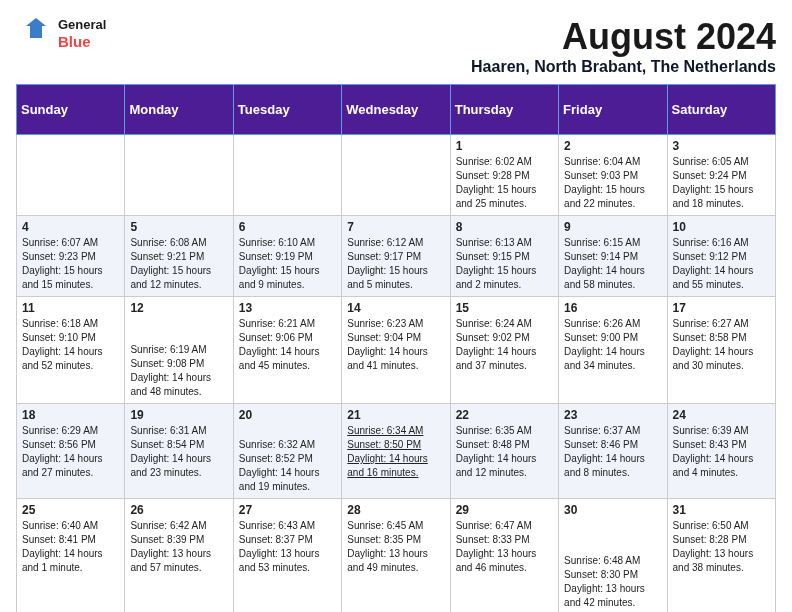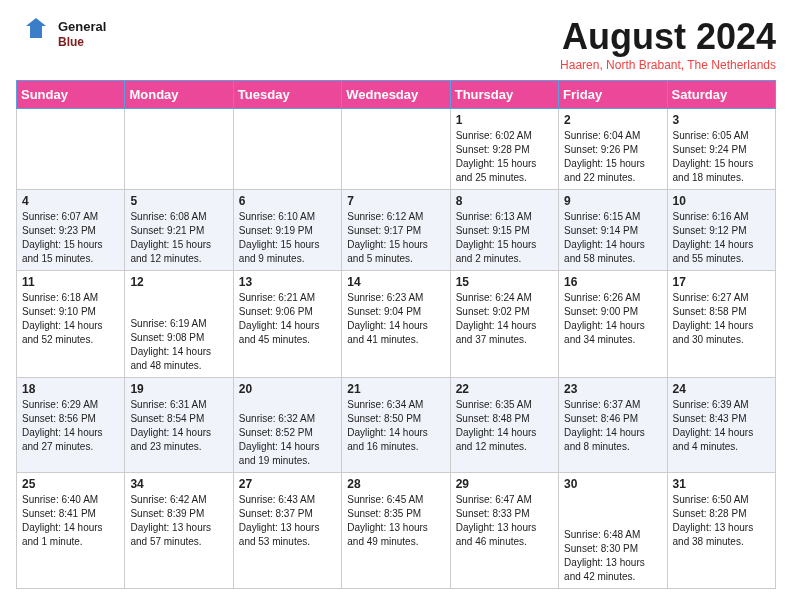--- a/index.html
+++ b/index.html
@@ -21,34 +21,35 @@
       align-items: center;
       gap: 4px;
     }
     .title-block { text-align: right; }
     .month-title {
       font-size: 36px;
       font-weight: bold;
       color: #1a1a1a;
     }
     .location {
-      font-size: 12px;
-      color: #ef4444;
+      font-size: 16px;
+      color: #0f172a;
+      font-weight: bold;
     }
     table {
       width: 100%;
       border-collapse: collapse;
       table-layout: fixed;
     }
     thead tr th {
-      background: #ec4899;
+      background: #4c1d95;
       color: #fff;
       font-size: 13px;
       font-weight: bold;
-      padding: 6px 4px;
+      padding: 17px 4px;
       border: 1px solid #5a9de0;
       text-align: left;
     }
     tbody tr td {
       vertical-align: top;
       border: 1px solid #ccc;
       padding: 4px 5px;
       font-size: 10.5px;
       color: #222;
       height: 80px;
@@ -75,21 +76,21 @@
 
 <div class="header">
   <div class="logo">
   <div style="display:flex;align-items:center;gap:6px;">
     <svg width="36" height="36" viewBox="0 0 36 36">
       <rect x="0" y="0" width="36" height="36" fill="none"></rect>
       <polygon points="20,2 30,10 26,10 26,22 14,22 14,10 10,10" fill="#3a7dc9"></polygon>
     </svg>
     <div>
       <div style="font-size:13px;font-weight:bold;color:#1a1a1a;line-height:1.2;">General</div>
-      <div style="font-size:12px;font-weight:bold;color:#7f1d1d;line-height:1.2;">Blue</div>
+      <div style="font-size:15px;font-weight:bold;color:#ef4444;line-height:1.2;">Blue</div>
     </div>
   </div>
 </div>
   <div class="title-block">
     <div class="month-title">August 2024</div>
     <div class="location">Haaren, North Brabant, The Netherlands</div>
   </div>
 </div>
 
 <table>
@@ -113,21 +114,21 @@
         <td>
           <span class="day-num">1</span>
           <div class="cell-text" style="white-space: pre-line;">Sunrise: 6:02 AM
 Sunset: 9:28 PM
 Daylight: 15 hours
 and 25 minutes.</div>
         </td>
         <td>
           <span class="day-num">2</span>
           <div class="cell-text" style="white-space: pre-line;">Sunrise: 6:04 AM
-Sunset: 9:26 PM
+Sunset: 9:03 PM
 Daylight: 15 hours
 and 22 minutes.</div>
         </td>
         <td>
           <span class="day-num">3</span>
           <div class="cell-text" style="white-space: pre-line;">Sunrise: 6:05 AM
 Sunset: 9:24 PM
 Daylight: 15 hours
 and 18 minutes.</div>
         </td>
@@ -251,21 +252,21 @@
         </td>
         <td>
           <span class="day-num">20</span>
           <div class="cell-text" style="white-space: pre-line; margin-top: 16px;">Sunrise: 6:32 AM
 Sunset: 8:52 PM
 Daylight: 14 hours
 and 19 minutes.</div>
         </td>
         <td>
           <span class="day-num">21</span>
-          <div class="cell-text" style="white-space: pre-line;">Sunrise: 6:34 AM
+          <div class="cell-text" style="white-space: pre-line; text-decoration: underline;">Sunrise: 6:34 AM
 Sunset: 8:50 PM
 Daylight: 14 hours
 and 16 minutes.</div>
         </td>
         <td>
           <span class="day-num">22</span>
           <div class="cell-text" style="white-space: pre-line;">Sunrise: 6:35 AM
 Sunset: 8:48 PM
 Daylight: 14 hours
 and 12 minutes.</div>
@@ -287,21 +288,21 @@
       </tr>
       <tr>
         <td>
           <span class="day-num">25</span>
           <div class="cell-text" style="white-space: pre-line;">Sunrise: 6:40 AM
 Sunset: 8:41 PM
 Daylight: 14 hours
 and 1 minute.</div>
         </td>
         <td>
-          <span class="day-num">34</span>
+          <span class="day-num">26</span>
           <div class="cell-text" style="white-space: pre-line;">Sunrise: 6:42 AM
 Sunset: 8:39 PM
 Daylight: 13 hours
 and 57 minutes.</div>
         </td>
         <td>
           <span class="day-num">27</span>
           <div class="cell-text" style="white-space: pre-line;">Sunrise: 6:43 AM
 Sunset: 8:37 PM
 Daylight: 13 hours

